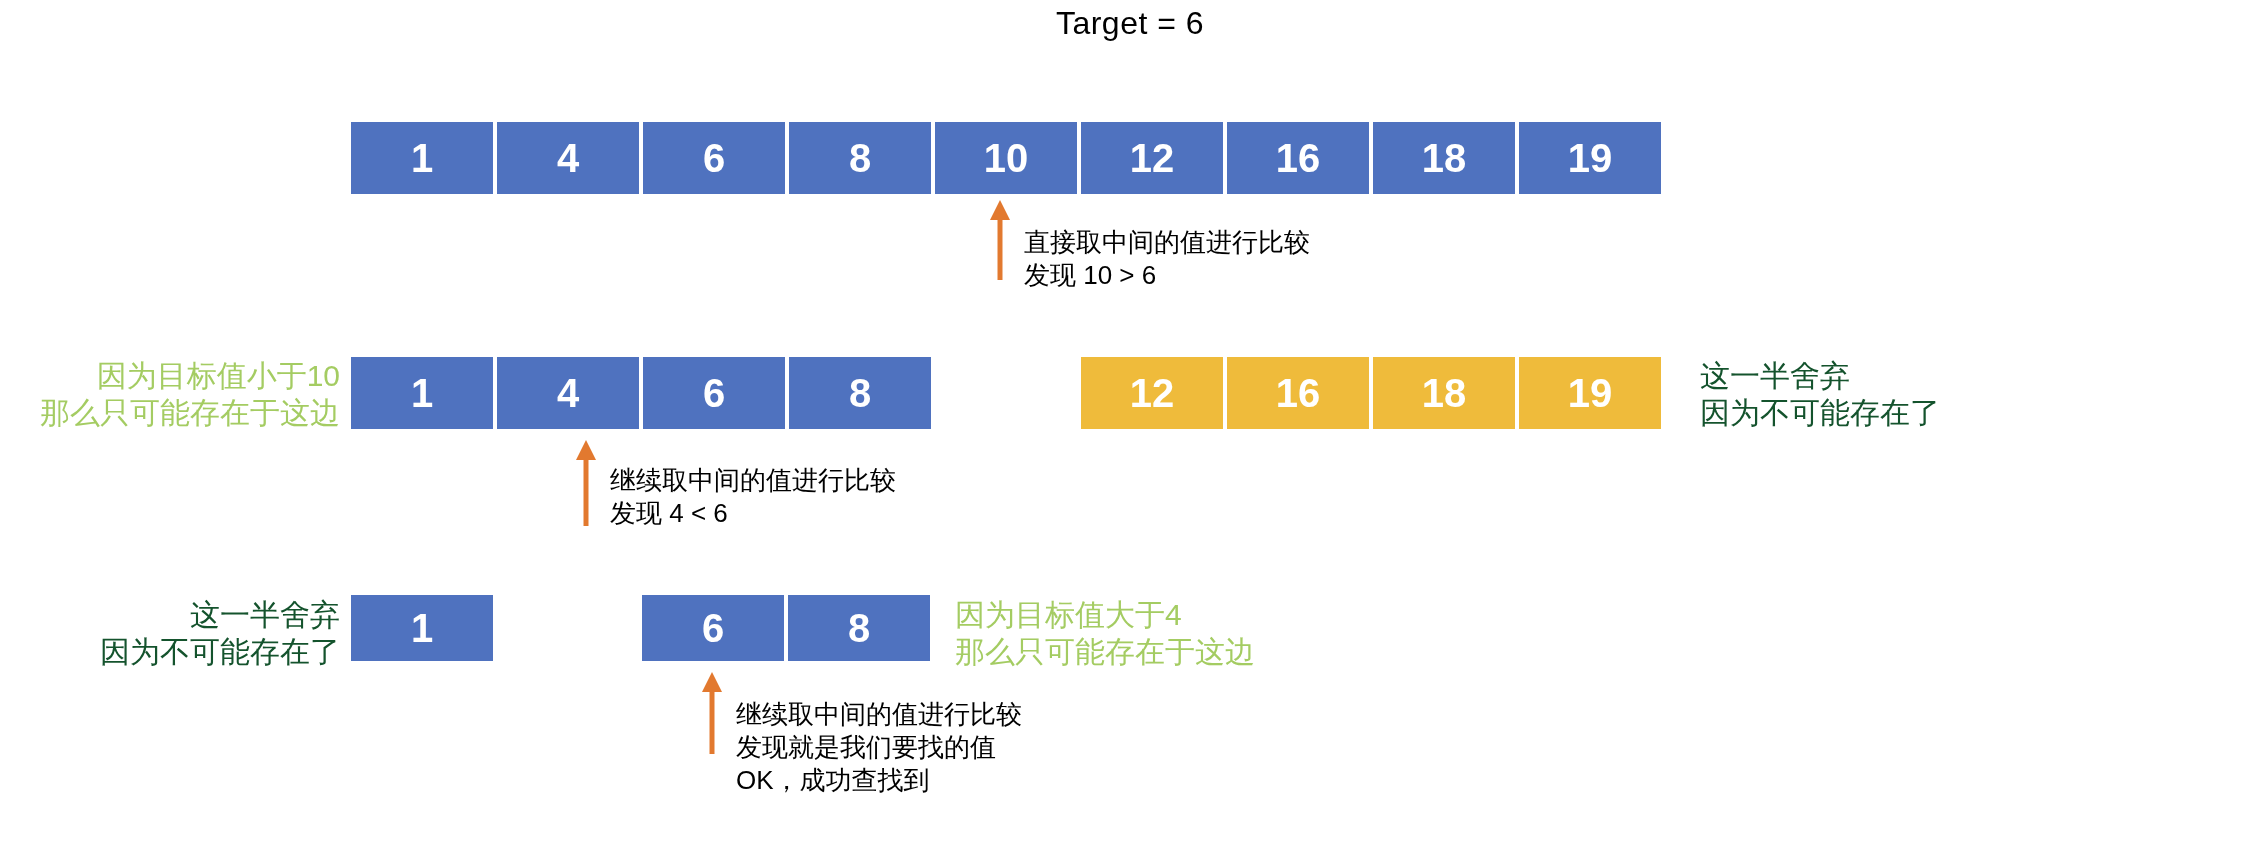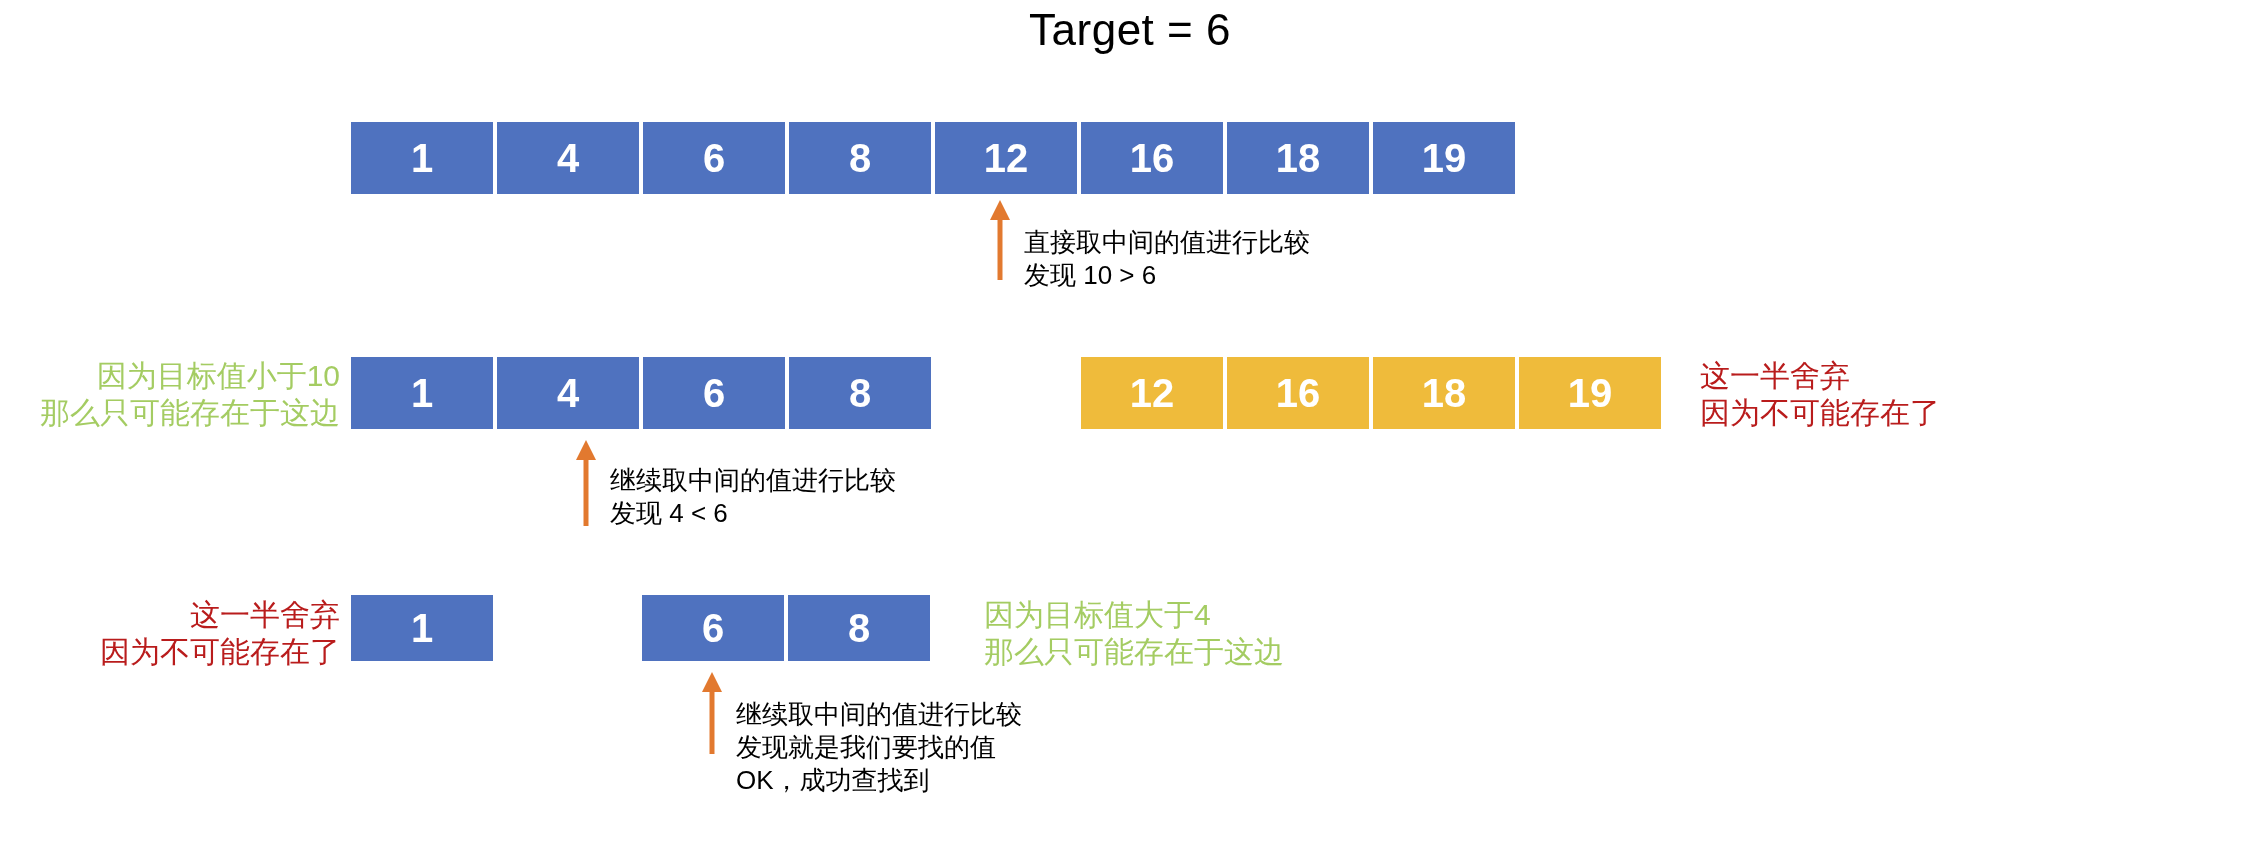--- a/index.html
+++ b/index.html
@@ -16,21 +16,21 @@
     overflow: hidden;
     background: #ffffff;
   }
 
   
   #title {
     position: absolute;
     left: 0; top: 5px;
     width: 2260px;
     text-align: center;
-    font-size: 44px;
+    font-size: 32px;
     color: #000000;
     letter-spacing: 0.5px;
     white-space: pre;
   }
 
   
   .array-row {
     position: absolute;
     display: flex;
     gap: 4px;
@@ -64,28 +64,28 @@
   #row3-right .cell { width: 142px; height: 66px; }
 
   
   .note {
     position: absolute;
     font-size: 30px;
     line-height: 1.22;
     white-space: pre;
   }
   .note.green { color: #A4CC62; }
-  .note.red   { color: #b91c1c; }
+  .note.red   { color: #14532d; }
   .note.right-align { text-align: right; }
   .note.left-align  { text-align: left; }
 
   #note-green-1 { left: -10px;  top: 358px; width: 350px; }
   #note-red-1   { left: 1700px; top: 358px; width: 420px; }
   #note-red-2   { left: -10px;  top: 597px; width: 350px; }
-  #note-green-2 { left: 955px;  top: 597px; width: 460px; margin-left: 29px; }
+  #note-green-2 { left: 955px;  top: 597px; width: 460px; }
 
   
   .callout {
     position: absolute;
   }
   .arrow {
     position: absolute;
     left: 0; top: 0;
   }
   .callout-text {
@@ -110,20 +110,21 @@
 
 <div id="stage">
 
   <div id="title">Target = 6</div>
 
   <div class="array-row" id="row1">
     <div class="cell blue">1</div>
     <div class="cell blue">4</div>
     <div class="cell blue">6</div>
     <div class="cell blue">8</div>
+    <div class="cell blue">10</div>
     <div class="cell blue">12</div>
     <div class="cell blue">16</div>
     <div class="cell blue">18</div>
     <div class="cell blue">19</div>
   </div>
 
   <div class="callout" id="callout1">
     <svg class="arrow" width="24" height="82" viewBox="0 0 24 82">
       <line x1="12" y1="82" x2="12" y2="18" stroke="#E2792F" stroke-width="5"></line>
       <polygon points="12,2 22,22 2,22" fill="#E2792F"></polygon>

